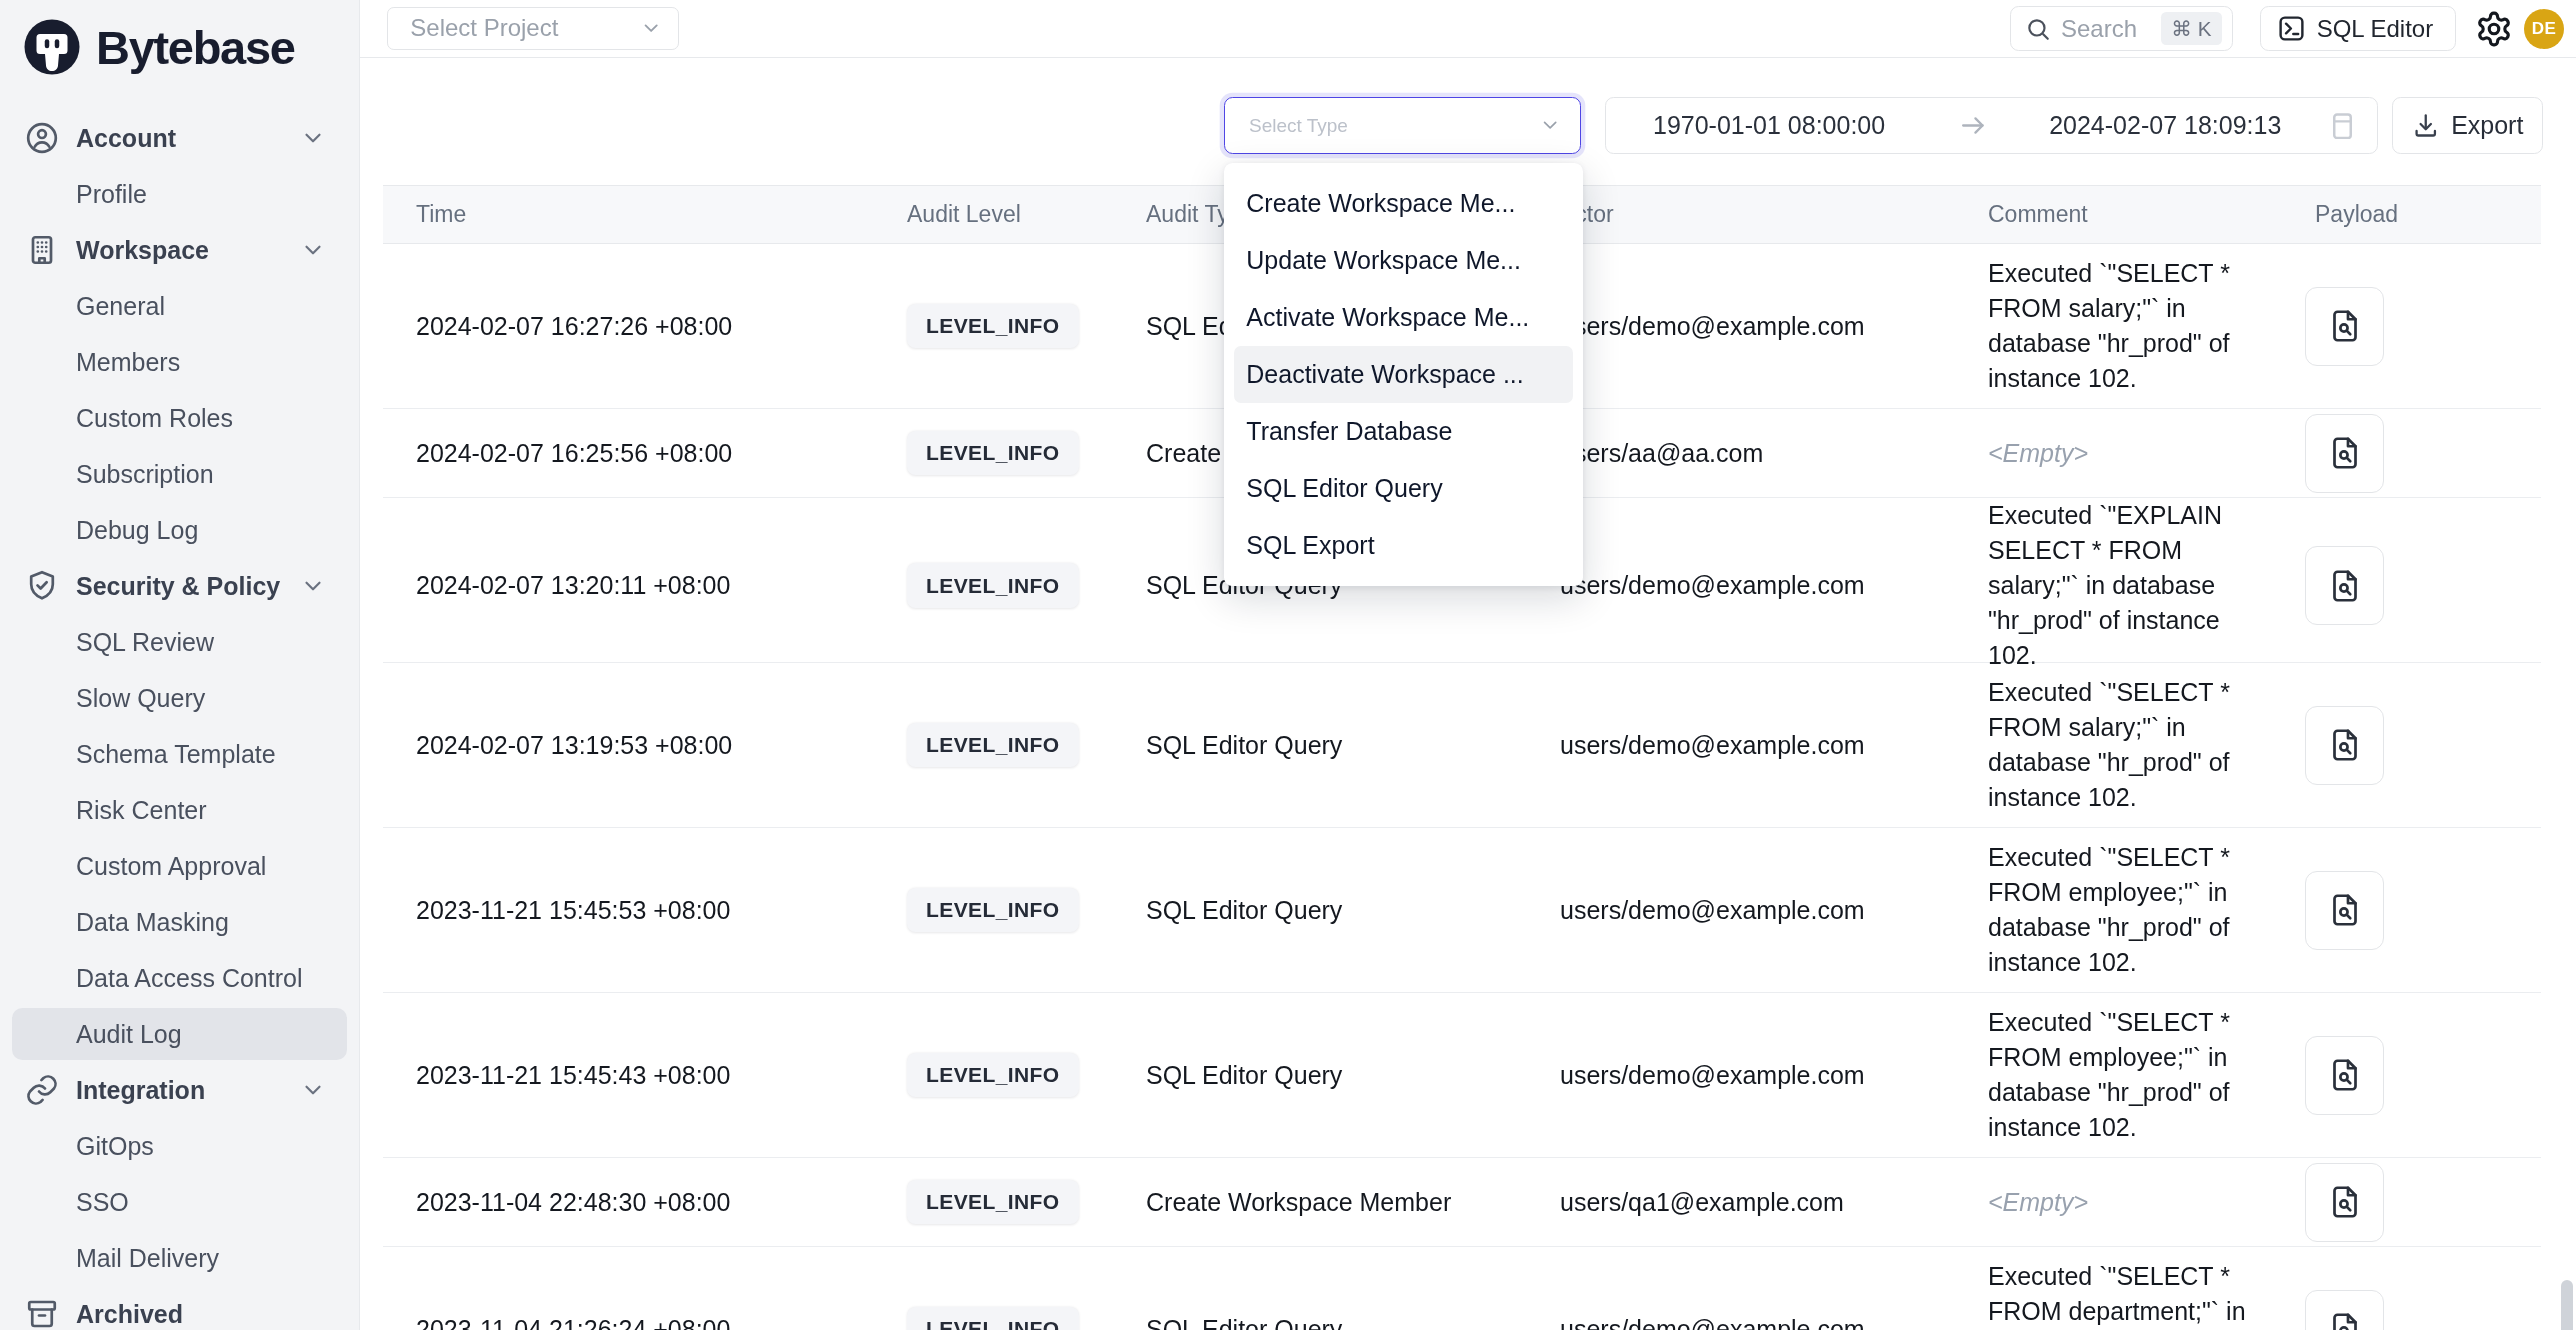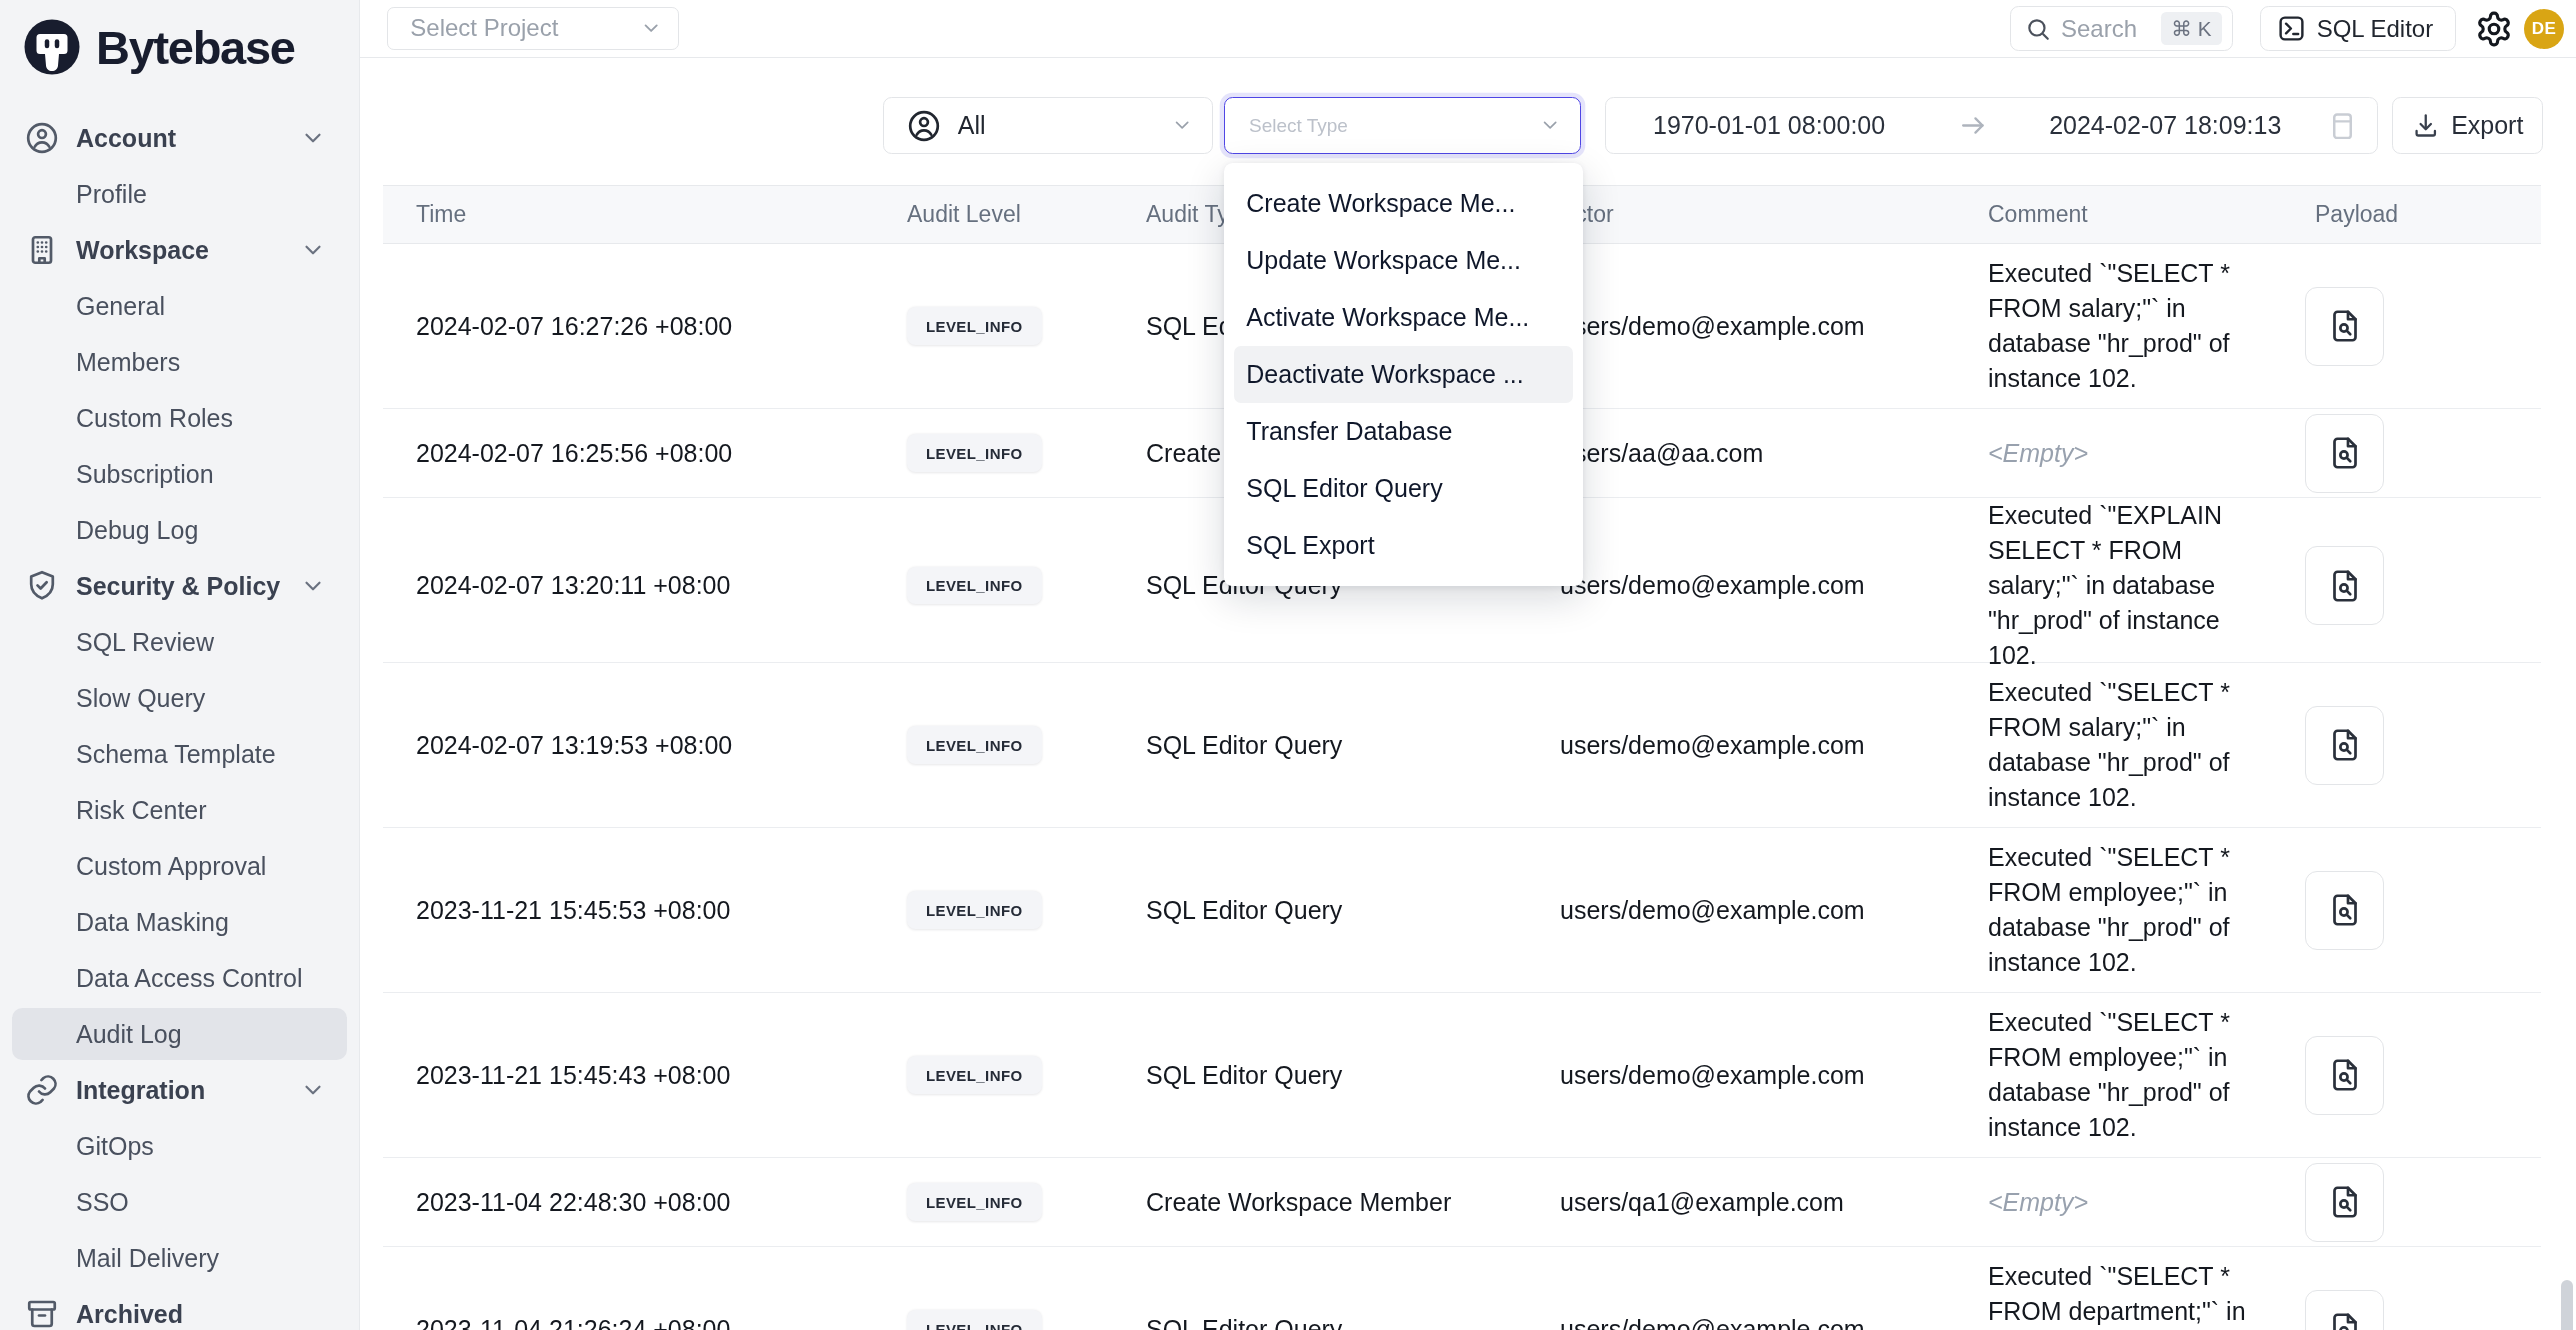--- a/index.html
+++ b/index.html
@@ -106,21 +106,21 @@
     align-items:center;
   }
   .th { font-size:23px; color:#66707f; font-weight:500; padding-left:33px; white-space:nowrap; }
   .trow {
     display:grid; grid-template-columns:491px 239px 414px 428px 327px 260px;
     border-bottom:0.9px solid #ebedf0; align-items:center;
   }
   .td { padding-left:33px; font-size:25px; color:#14181f; white-space:nowrap; }
   .level-badge {
     display:inline-block; padding:10.3px 19px; border-radius:8.6px; background:#f4f5f8;
-    color:#252b37; font-size:15px; font-weight:600; letter-spacing:0.4px;
+    color:#252b37; font-size:21px; font-weight:600; letter-spacing:0.4px;
     box-shadow:0 0.9px 2.6px rgba(16,24,40,.10);
   }
   .td.comment { white-space:normal; line-height:35px; padding-right:8.6px; }
   .td.comment.empty { font-style:italic; color:#98a1ae; }
   .payload-cell { padding-left:23px; }
   .payload-btn {
     width:79px; height:79px; border:0.9px solid #e3e5e8; border-radius:12px; background:#fff;
     display:flex; align-items:center; justify-content:center; cursor:pointer; color:#2a303b;
   }
   .payload-btn svg { width:36px; height:36px; }
@@ -318,35 +318,20 @@
         <path d="M12.22 2h-.44a2 2 0 0 0-2 2v.18a2 2 0 0 1-1 1.73l-.43.25a2 2 0 0 1-2 0l-.15-.08a2 2 0 0 0-2.73.73l-.22.38a2 2 0 0 0 .73 2.73l.15.1a2 2 0 0 1 1 1.72v.51a2 2 0 0 1-1 1.74l-.15.09a2 2 0 0 0-.73 2.73l.22.38a2 2 0 0 0 2.73.73l.15-.08a2 2 0 0 1 2 0l.43.25a2 2 0 0 1 1 1.73V20a2 2 0 0 0 2 2h.44a2 2 0 0 0 2-2v-.18a2 2 0 0 1 1-1.73l.43-.25a2 2 0 0 1 2 0l.15.08a2 2 0 0 0 2.73-.73l.22-.39a2 2 0 0 0-.73-2.73l-.15-.08a2 2 0 0 1-1-1.74v-.5a2 2 0 0 1 1-1.74l.15-.09a2 2 0 0 0 .73-2.73l-.22-.38a2 2 0 0 0-2.73-.73l-.15.08a2 2 0 0 1-2 0l-.43-.25a2 2 0 0 1-1-1.73V4a2 2 0 0 0-2-2z"></path>
         <circle cx="12" cy="12" r="3"></circle>
       </svg>
   </div>
 
   <div class="avatar">DE</div>
 </header>
 
 <main class="content">
 
-  <div class="ctrl all-select">
-    <span class="person-badge-icon">
-      <svg viewBox="0 0 24 24" fill="none" stroke="currentColor" stroke-width="1.8" stroke-linecap="round" stroke-linejoin="round">
-          <circle cx="12" cy="12" r="9.2"></circle>
-          <circle cx="12" cy="9.4" r="2.6"></circle>
-          <path d="M7.2 17.8a5.4 5.4 0 0 1 9.6 0"></path>
-        </svg>
-    </span>
-    <span class="all-label">All</span>
-    <span class="chev">
-      <svg viewBox="0 0 24 24" fill="none" stroke="currentColor" stroke-width="1.8" stroke-linecap="round" stroke-linejoin="round">
-          <path d="M6 9l6 6 6-6"></path>
-        </svg>
-    </span>
-  </div>
 
   <div class="ctrl type-select">
     <span class="type-ph">Select Type</span>
     <span class="chev">
       <svg viewBox="0 0 24 24" fill="none" stroke="currentColor" stroke-width="1.8" stroke-linecap="round" stroke-linejoin="round">
           <path d="M6 9l6 6 6-6"></path>
         </svg>
     </span>
   </div>
 

